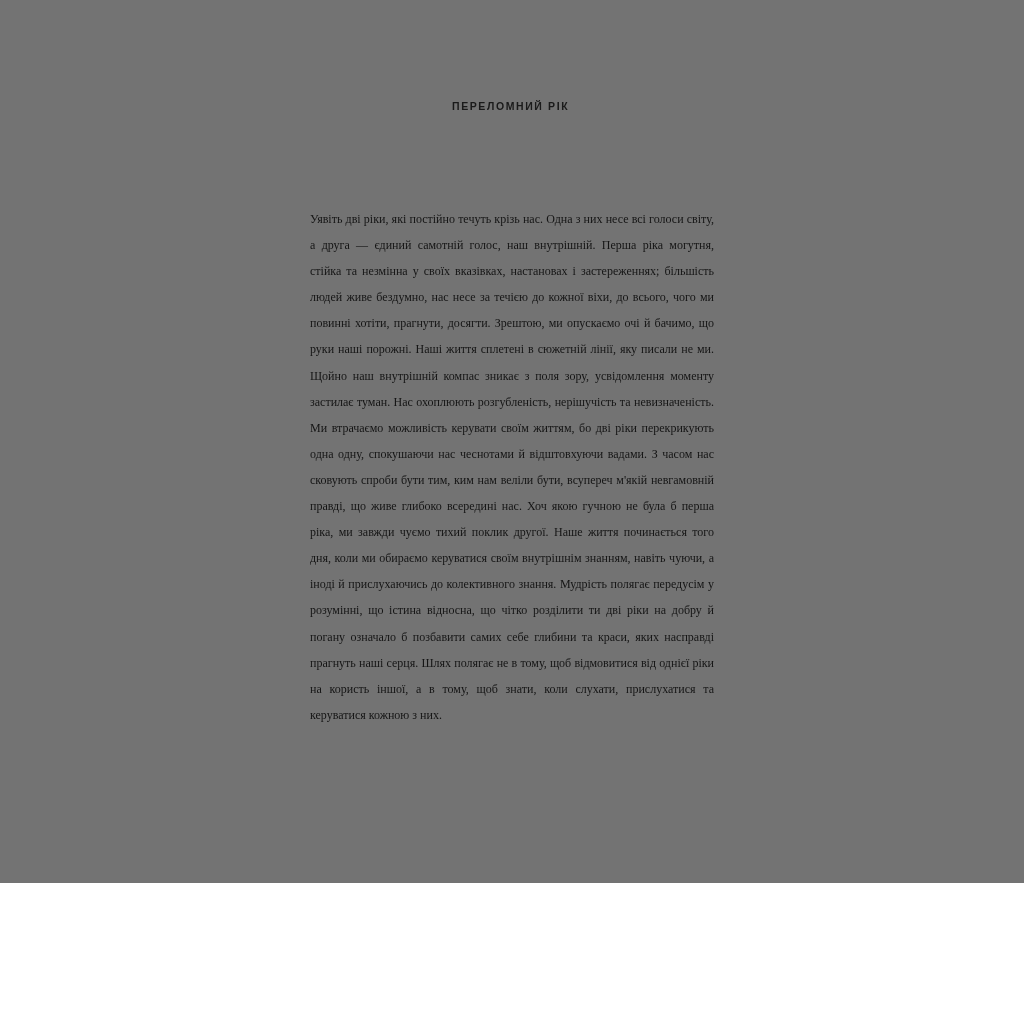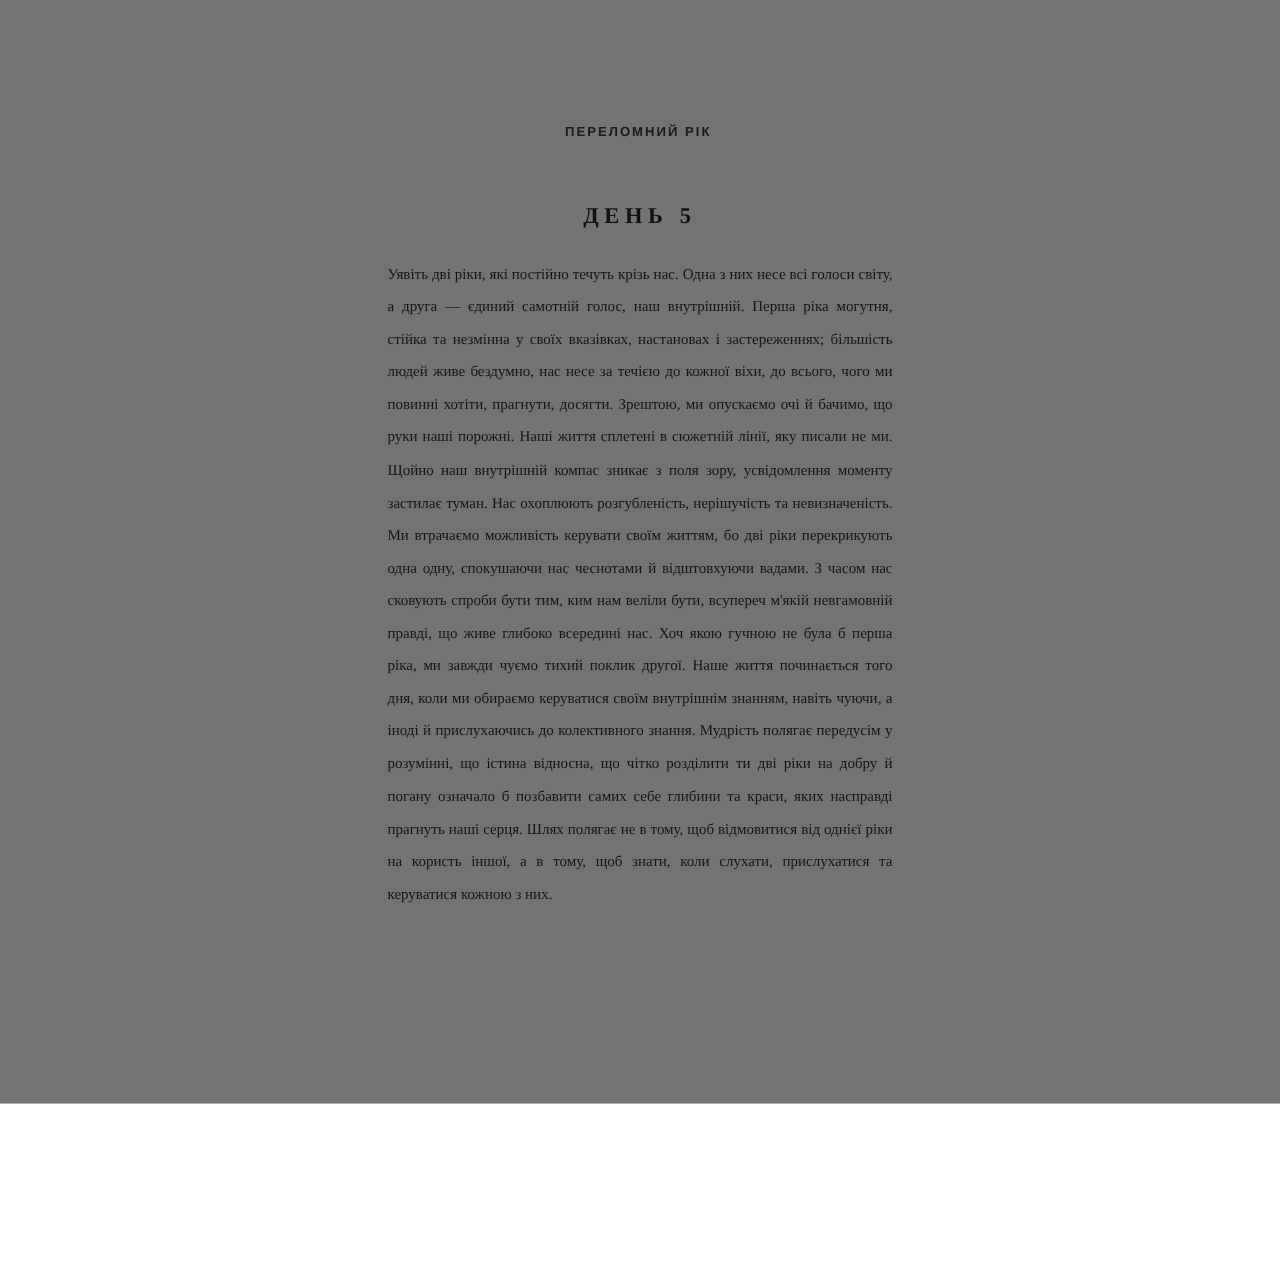--- a/index.html
+++ b/index.html
@@ -69,21 +69,20 @@
     color: #1a1a1a;
   }
 </style>
 </head>
 <body>
 
 <div class="page">
 
   <div class="running-head">ПЕРЕЛОМНИЙ РІК</div>
 
-  <div class="chapter-title">ДЕНЬ 5</div>
 
   <div class="body-block">
     <p class="body-text">Уявіть дві ріки, які постійно течуть крізь нас. Одна з них несе всі голоси світу, а друга — єдиний самотній голос, наш внутрішній. Перша ріка могутня, стійка та незмінна у своїх вказівках, настановах і застереженнях; більшість людей живе бездумно, нас несе за течією до кожної віхи, до всього, чого ми повинні хотіти, прагнути, досягти. Зрештою, ми опускаємо очі й бачимо, що руки наші порожні. Наші життя сплетені в сюжетній лінії, яку писали не ми. Щойно наш внутрішній компас зникає з поля зору, усвідомлення моменту застилає туман. Нас охоплюють розгубленість, нерішучість та невизначеність. Ми втрачаємо можливість керувати своїм життям, бо дві ріки перекрикують одна одну, спокушаючи нас чеснотами й відштовхуючи вадами. З часом нас сковують спроби бути тим, ким нам веліли бути, всупереч м'якій невгамовній правді, що живе глибоко всередині нас. Хоч якою гучною не була б перша ріка, ми завжди чуємо тихий поклик другої. Наше життя починається того дня, коли ми обираємо керуватися своїм внутрішнім знанням, навіть чуючи, а іноді й прислухаючись до колективного знання. Мудрість полягає передусім у розумінні, що істина відносна, що чітко розділити ти дві ріки на добру й погану означало б позбавити самих себе глибини та краси, яких насправді прагнуть наші серця. Шлях полягає не в тому, щоб відмовитися від однієї ріки на користь іншої, а в тому, щоб знати, коли слухати, прислухатися та керуватися кожною з них.</p>
   </div>
 
   <div class="folio">1</div>
 
 </div>
 
 </body></html>

